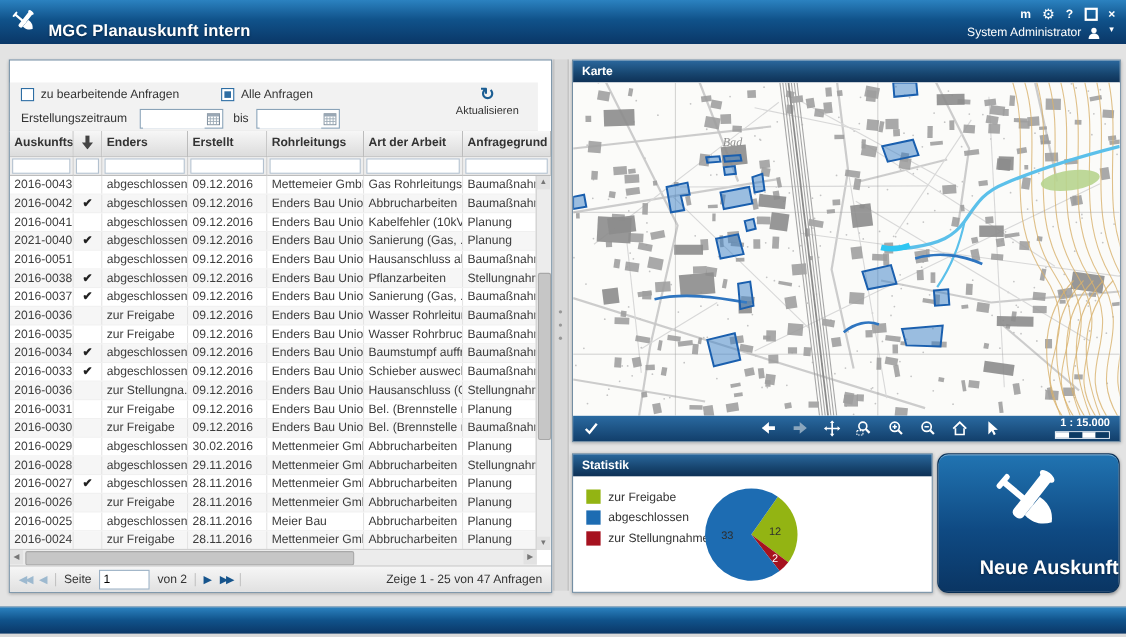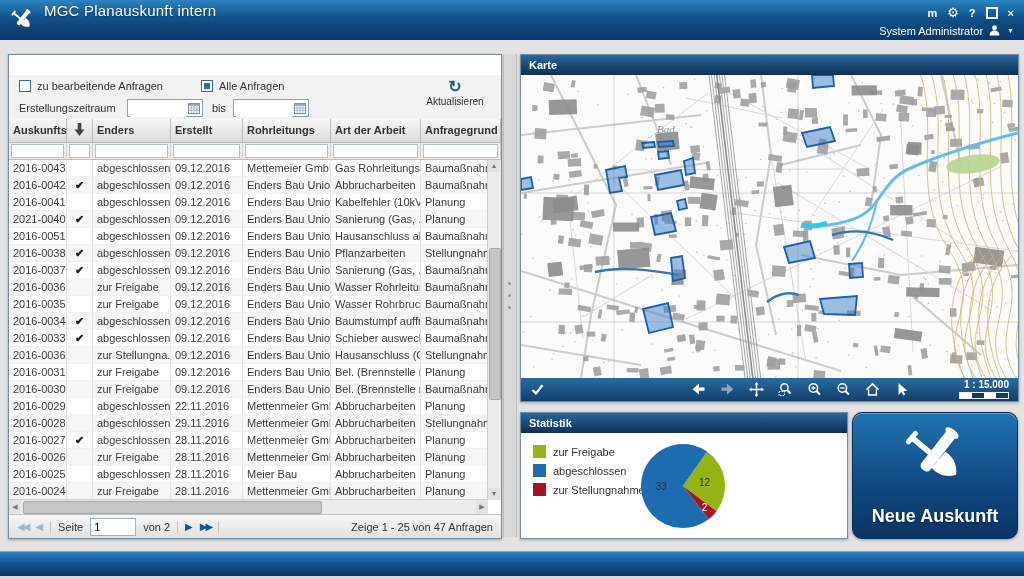--- a/index.html
+++ b/index.html
@@ -7,37 +7,37 @@
     width:1024px;height:579px;position:relative;overflow:hidden;
     background:#d9d9d9;font-family:"Liberation Sans",sans-serif;
     -webkit-font-smoothing:antialiased;
   }
   .abs{position:absolute}
   
   .titlebar{left:0;top:0;width:1024px;height:40px;
     background:linear-gradient(180deg,#2b82c0 0%,#10528a 45%,#0a3767 100%);
     border-bottom:1px solid #123d66;}
   .logo{left:9px;top:7px;width:26px;height:26px}
-  .app-title{left:44px;top:2px;color:#fff;font-size:15px;font-weight:normal;
+  .app-title{left:44px;top:20px;color:#fff;font-size:15px;font-weight:bold;
     text-shadow:0 1px 2px rgba(0,0,0,.45);letter-spacing:.2px}
   .win-controls{right:10px;top:5px;display:flex;align-items:center;gap:10px;
     color:#fff;font-size:11px;font-weight:bold}
   .win-controls .gear{font-size:13px;font-weight:normal}
   .maxbox{width:8px;height:8px;border:2px solid #fff;display:inline-block}
-  .user-box{right:10px;top:24px;display:flex;align-items:center;gap:5px;color:#fff;font-size:11px}
+  .user-box{right:10px;top:24px;display:flex;gap:5px;color:#fff;font-size:11px}
   .user-caret{font-size:7px;margin-left:1px}
   
   .content{left:0;top:40px;width:1024px;height:511px;background:#e3e3e3}
   .panel{position:absolute;background:#fff;border:1px solid #748ea3;box-shadow:0 1px 3px rgba(0,0,0,.28)}
   .panel-hd{position:absolute;left:0;top:0;right:0;height:20px;
     background:linear-gradient(180deg,#2a679c 0%,#17456f 60%,#0e3156 100%);
     color:#fff;font-size:11px;font-weight:bold;line-height:20px;padding:0 8px;box-sizing:border-box}
   
   .panel-orders{left:8px;top:54px;width:492px;height:483px}
-  .filters{position:absolute;left:0;top:20px;right:0;height:44px;background:#f2f2f2;border-bottom:1px solid #c6c6c6}
+  .filters{position:absolute;left:0;top:20px;right:12px;height:44px;background:#f2f2f2;border-bottom:1px solid #c6c6c6}
   .cbg{position:absolute;display:flex;align-items:center;gap:6px;font-size:11px;color:#333}
   .cbx{width:12px;height:12px;border:1px solid #2d6da3;background:#fff;box-sizing:border-box;display:inline-block}
   .cbx.on::after{content:"";display:block;width:6px;height:6px;margin:2px;background:#2d6da3}
   .period-label{position:absolute;left:10px;top:27px;font-size:11px;color:#333}
   .bis-label{position:absolute;left:203px;top:27px;font-size:11px;color:#333}
   .datebox{position:absolute;top:24px;width:76px;height:18px;background:#fff;border:1px solid #8aa3b8;box-sizing:border-box}
   .datebox input{border:0;outline:0;width:56px;height:14px;font-size:11px;margin:1px 0 0 2px;padding:0;font-family:"Liberation Sans",sans-serif}
   .calicon{position:absolute;right:2px;top:2px;width:12px;height:12px}
   .refresh-box{position:absolute;right:6px;top:4px;width:80px;text-align:center;cursor:pointer}
   .refresh-glyph{font-size:16px;font-weight:bold;color:#1b5e93;line-height:16px}
@@ -96,21 +96,21 @@
   .panel-stats{left:520px;top:412px;width:326px;height:125px}
   .legend{position:absolute;left:12px;top:32px}
   .litem{display:flex;align-items:center;gap:7px;margin-bottom:6px;font-size:11px;color:#333}
   .lsq{width:13px;height:13px;flex:none}
   .pie-wrap{position:absolute;left:110px;top:21px;width:104px;height:104px}
   
   .btn-new{left:852px;top:412px;width:164px;height:125px;border-radius:10px;cursor:pointer;
     background:linear-gradient(180deg,#2174b2 0%,#0f4a83 55%,#0a3563 100%);
     border:1px solid #0a2f55;box-shadow:inset 0 1px 0 rgba(255,255,255,.35),0 1px 3px rgba(0,0,0,.35)}
   .btn-new .bicon{position:absolute;left:50%;top:8px;transform:translateX(-50%);width:72px;height:72px}
-  .btn-new .blabel{position:absolute;left:0;right:0;bottom:11px;text-align:center;color:#fff;font-size:18px;font-weight:bold;
+  .btn-new .blabel{position:absolute;left:0;right:0;bottom:11px;text-align:right;color:#fff;font-size:18px;font-weight:bold;
     text-shadow:0 1px 2px rgba(0,0,0,.4)}
   
   .footer{left:0;top:551px;width:1024px;height:24px;
     background:linear-gradient(180deg,#2b82c0 0%,#10528a 50%,#0a3767 100%);border-top:1px solid #87a6bd}
 </style>
 </head>
 <body>
 
 <div class="abs titlebar">
   <div class="abs logo" id="app-logo"><svg width="100%" height="100%" viewBox="0 0 64 64">
@@ -352,21 +352,21 @@
           <div class="gcell c2">zur Freigabe</div>
           <div class="gcell c3">09.12.2016</div>
           <div class="gcell c4">Enders Bau Union</div>
           <div class="gcell c5">Bel. (Brennstelle ri...</div>
           <div class="gcell c6">Baumaßnahme</div>
         </div>
         <div class="grow">
           <div class="gcell c0">2016-0029</div>
           <div class="gcell c1 ck"></div>
           <div class="gcell c2">abgeschlossen</div>
-          <div class="gcell c3">22.11.2016</div>
+          <div class="gcell c3">30.02.2016</div>
           <div class="gcell c4">Mettenmeier GmbH</div>
           <div class="gcell c5">Abbrucharbeiten</div>
           <div class="gcell c6">Planung</div>
         </div>
         <div class="grow alt">
           <div class="gcell c0">2016-0028</div>
           <div class="gcell c1 ck"></div>
           <div class="gcell c2">abgeschlossen</div>
           <div class="gcell c3">29.11.2016</div>
           <div class="gcell c4">Mettenmeier GmbH</div>

